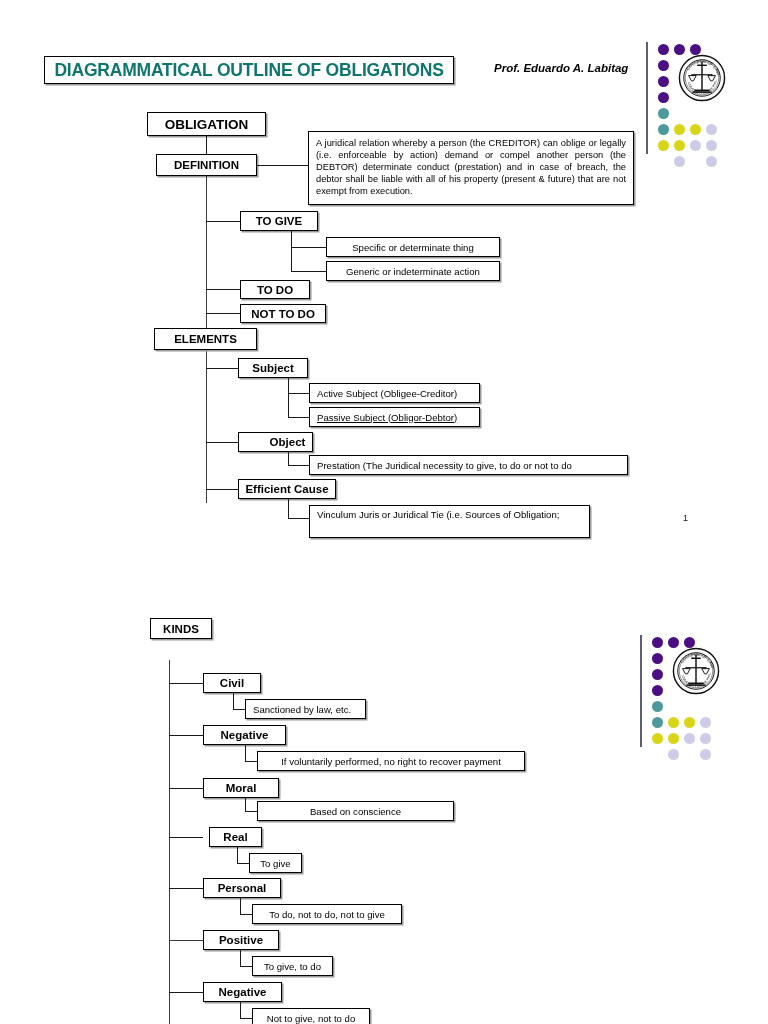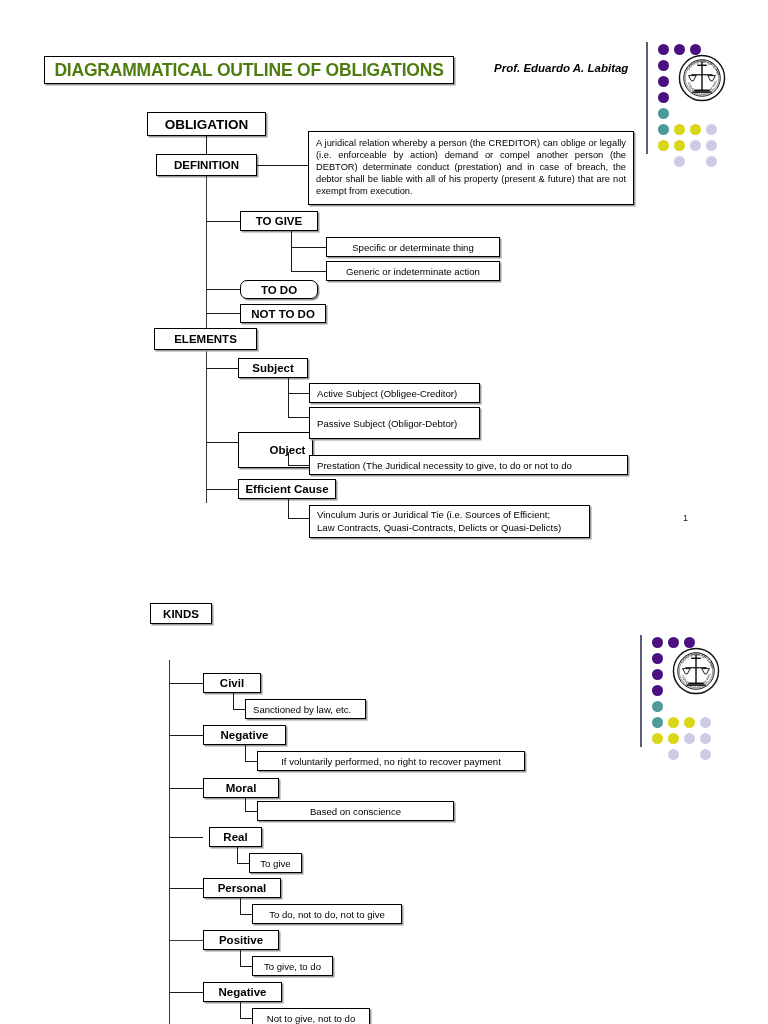--- a/index.html
+++ b/index.html
@@ -41,21 +41,21 @@
     position: absolute;
     left: 44px; top: 56px;
     width: 410px; height: 28px;
     border: 1px solid #000;
     box-shadow: 1.5px 1.5px 0 0 #9a9a9a;
     display: flex; align-items: center; justify-content: center;
     background: #fff;
   }
   #title-text {
     font-size: 17.5px; font-weight: bold; letter-spacing: -0.2px;
-    color: #4d7c0f;
+    color: #0f766e;
   }
   #author {
     position: absolute;
     left: 494px; top: 62px;
     font-size: 11.5px;
     font-weight: bold;
     font-style: italic;
     color: #000;
   }
 
@@ -231,21 +231,21 @@
 
 <div class="ln v thick" style="left:206px; top:176px; height:327px;"></div>
 
 <div class="ln h" style="left:206px; top:221px; width:34px;"></div>
 <div class="ln h" style="left:206px; top:289px; width:34px;"></div>
 <div class="ln h" style="left:206px; top:313px; width:34px;"></div>
 
 <div class="box center" style="left:240px; top:211px; width:78px; height:20px;">
   <span class="t-md bold">TO GIVE</span>
 </div>
-<div class="box center" style="left:240px; top:280px; width:78px; height:19px;border-radius:7px;">
+<div class="box center" style="left:240px; top:280px; width:70px; height:19px;">
   <span class="t-md bold">TO DO</span>
 </div>
 <div class="box center" style="left:240px; top:304px; width:86px; height:19px;">
   <span class="t-md bold">NOT TO DO</span>
 </div>
 
 <div class="ln v" style="left:291px; top:231px; height:41px;"></div>
 <div class="ln h" style="left:291px; top:247px; width:35px;"></div>
 <div class="ln h" style="left:291px; top:271px; width:35px;"></div>
 
@@ -260,54 +260,53 @@
   <span class="t-md bold">ELEMENTS</span>
 </div>
 
 <div class="ln h" style="left:206px; top:368px; width:32px;"></div>
 <div class="ln h" style="left:206px; top:442px; width:32px;"></div>
 <div class="ln h" style="left:206px; top:489px; width:32px;"></div>
 
 <div class="box center" style="left:238px; top:358px; width:70px; height:20px;">
   <span class="t-md bold">Subject</span>
 </div>
-<div class="box center" style="left:238px; top:432px; width:75px; height:36px;padding-left:24px;">
+<div class="box center" style="left:238px; top:432px; width:75px; height:20px;padding-left:24px;">
   <span class="t-md bold">Object</span>
 </div>
 <div class="box center" style="left:238px; top:479px; width:98px; height:20px;">
   <span class="t-md bold">Efficient Cause</span>
 </div>
 
 <div class="ln v" style="left:288px; top:378px; height:40px;"></div>
 <div class="ln h" style="left:288px; top:393px; width:21px;"></div>
 <div class="ln h" style="left:288px; top:417px; width:21px;"></div>
 
 <div class="box pad-x" style="left:309px; top:383px; width:171px; height:20px;">
   <span class="t-sm">Active Subject (Obligee-Creditor)</span>
 </div>
-<div class="box pad-x" style="left:309px; top:407px; width:171px; height:32px;">
+<div class="box pad-x" style="left:309px; top:407px; width:171px; height:20px;text-decoration:underline;">
   <span class="t-sm">Passive Subject (Obligor-Debtor)</span>
 </div>
 
 <div class="ln v" style="left:288px; top:452px; height:13px;"></div>
 <div class="ln h" style="left:288px; top:465px; width:21px;"></div>
 <div class="box pad-x" style="left:309px; top:455px; width:319px; height:20px;align-items:center;">
   <span class="t-sm">Prestation (The Juridical necessity to give, to do or not to do</span>
 </div>
 
 <div class="ln v" style="left:288px; top:499px; height:19px;"></div>
 <div class="ln h" style="left:288px; top:518px; width:21px;"></div>
 <div class="box pad-x two-line" style="left:309px; top:505px; width:281px; height:33px; display:block; padding:3px 7px;">
-  <div class="t-sm">Vinculum Juris or Juridical Tie (i.e. Sources of Efficient;</div>
-  <div class="t-sm">Law Contracts, Quasi-Contracts, Delicts or Quasi-Delicts)</div>
+  <div class="t-sm">Vinculum Juris or Juridical Tie (i.e. Sources of Obligation;</div>
 </div>
 
 <div id="page-number">1</div>
 
-<div class="box center" style="left:150px; top:603px; width:62px; height:21px;">
+<div class="box center" style="left:150px; top:618px; width:62px; height:21px;">
   <span class="t-md bold">KINDS</span>
 </div>
 
 <div class="ln v thick" style="left:169px; top:660px; height:364px;"></div>
 
 <div class="ln h" style="left:169px; top:683px; width:34px;"></div>
 <div class="box center" style="left:203px; top:673px; width:58px; height:20px;">
   <span class="t-md bold">Civil</span>
 </div>
 <div class="ln v" style="left:233px; top:693px; height:16px;"></div>

